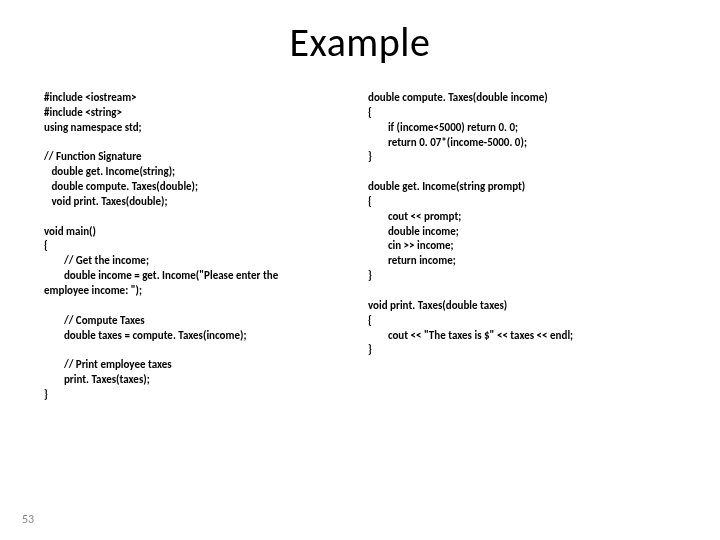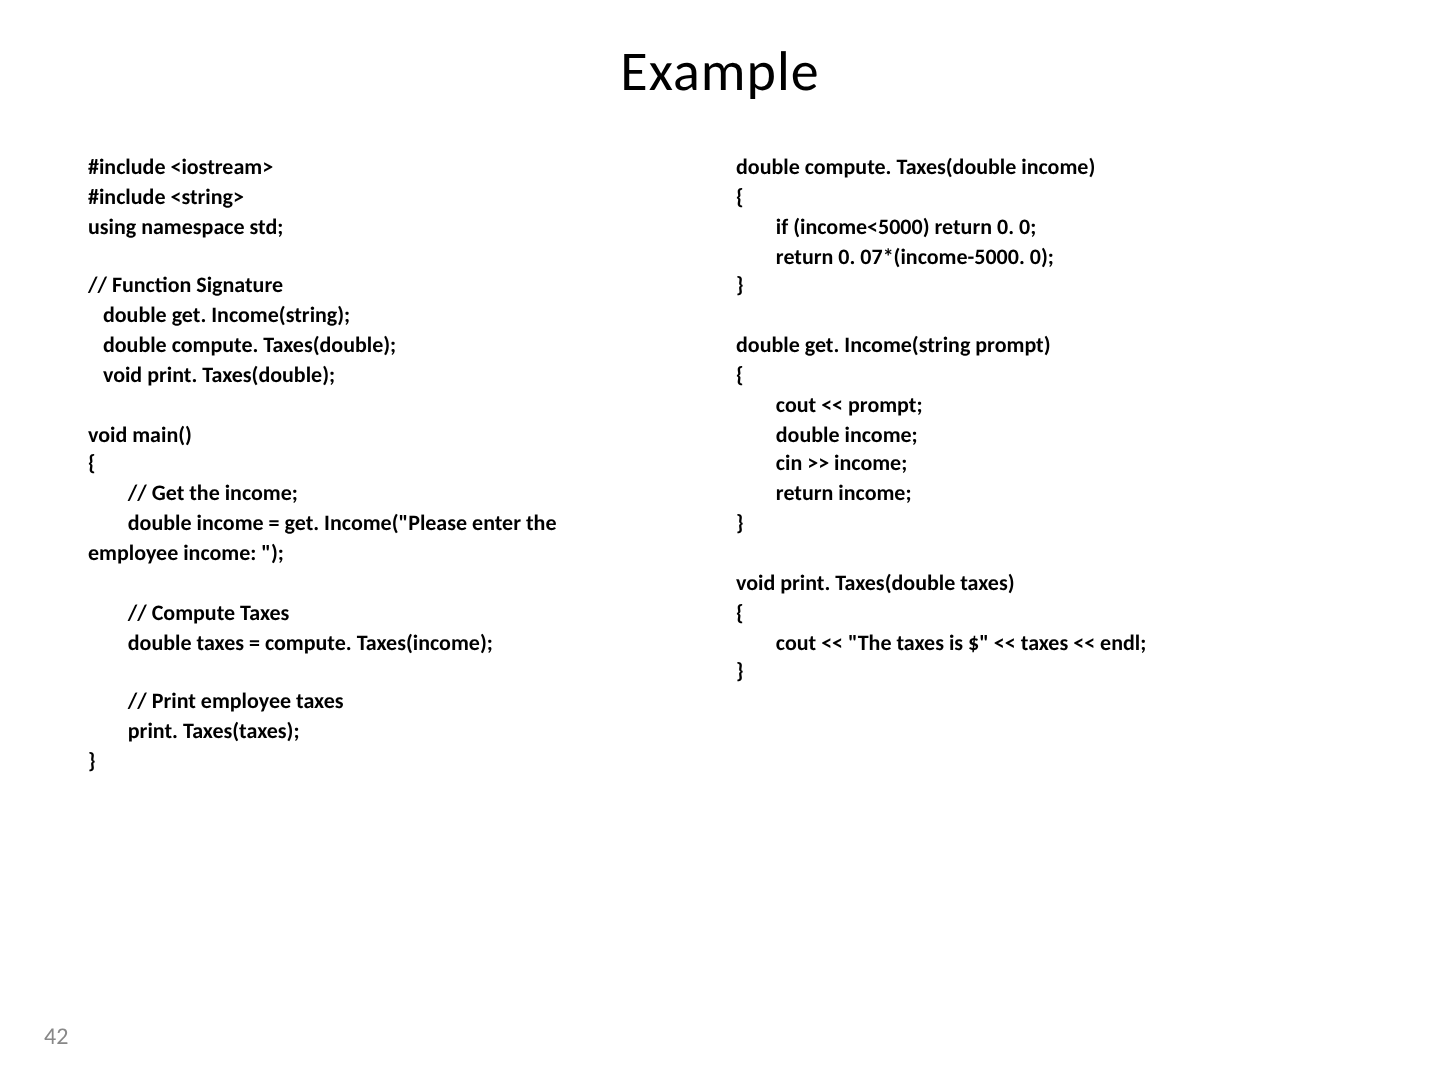--- a/index.html
+++ b/index.html
@@ -1,18 +1,18 @@
 <!DOCTYPE html>
 <html><head>
 <meta charset="utf-8">
 <style>
   * { margin: 0; padding: 0; box-sizing: border-box; }
   html, body { width: 720px; height: 540px; background: #fff; font-family: Calibri, Arial, sans-serif; color: #000; }
   .slide { width: 720px; height: 540px; position: relative; padding: 18px 44px 10px 44px; }
-  .title { font-size: 28px; font-weight: 400; text-align: center; margin-bottom: 18px; letter-spacing: 0.5px; }
+  .title { font-size: 40px; font-weight: 400; text-align: center; margin-bottom: 18px; letter-spacing: 0.5px; }
   .columns { display: flex; gap: 16px; margin-top: 24px; }
   .col { flex: 1; font-size: 11px; line-height: 1.35; font-weight: 700; white-space: pre-wrap; font-family: Calibri, Arial, sans-serif; }
   .page-num { position: absolute; left: 22px; bottom: 14px; font-size: 12px; color: #888; font-weight: 400; }
 </style>
 </head>
 <body>
 
 <div class="slide">
   <h1 class="title">Example</h1>
   <div class="columns">
@@ -49,14 +49,14 @@
         double income;
         cin &gt;&gt; income;
         return income;
 }
 
 void print. Taxes(double taxes)
 {
         cout &lt;&lt; "The taxes is $" &lt;&lt; taxes &lt;&lt; endl;
 }</div>
   </div>
-  <div class="page-num">42</div>
+  <div class="page-num">53</div>
 </div>
 
 </body></html>

